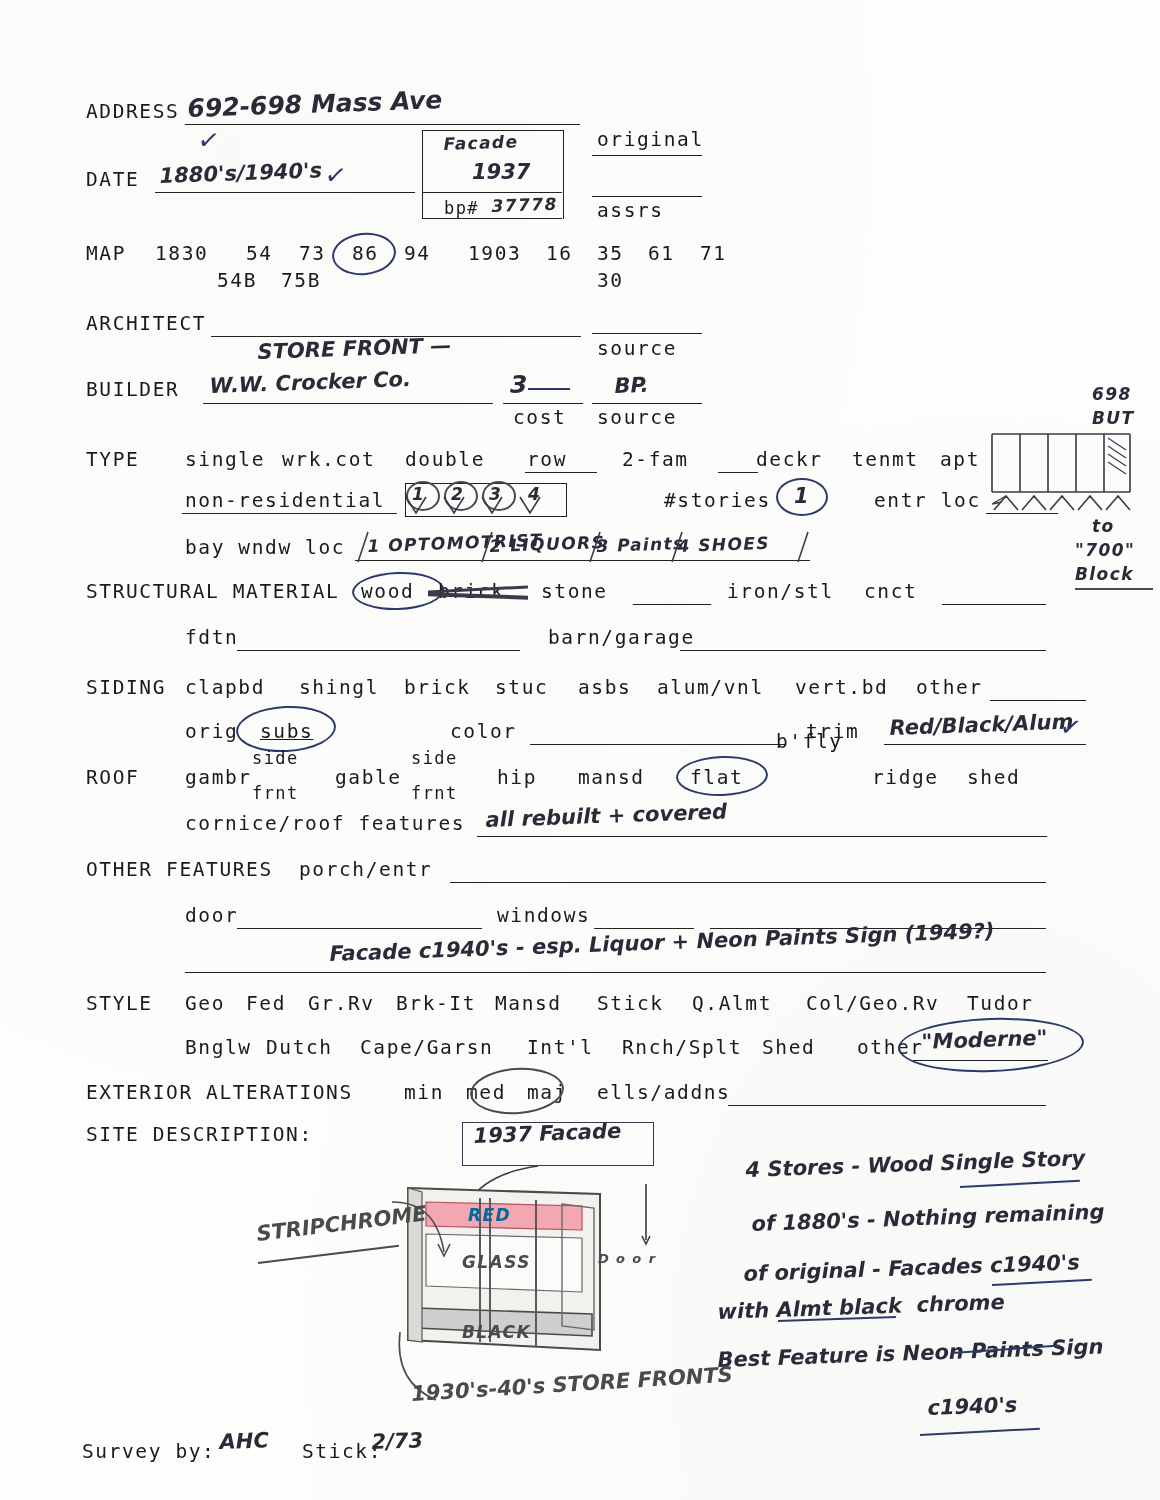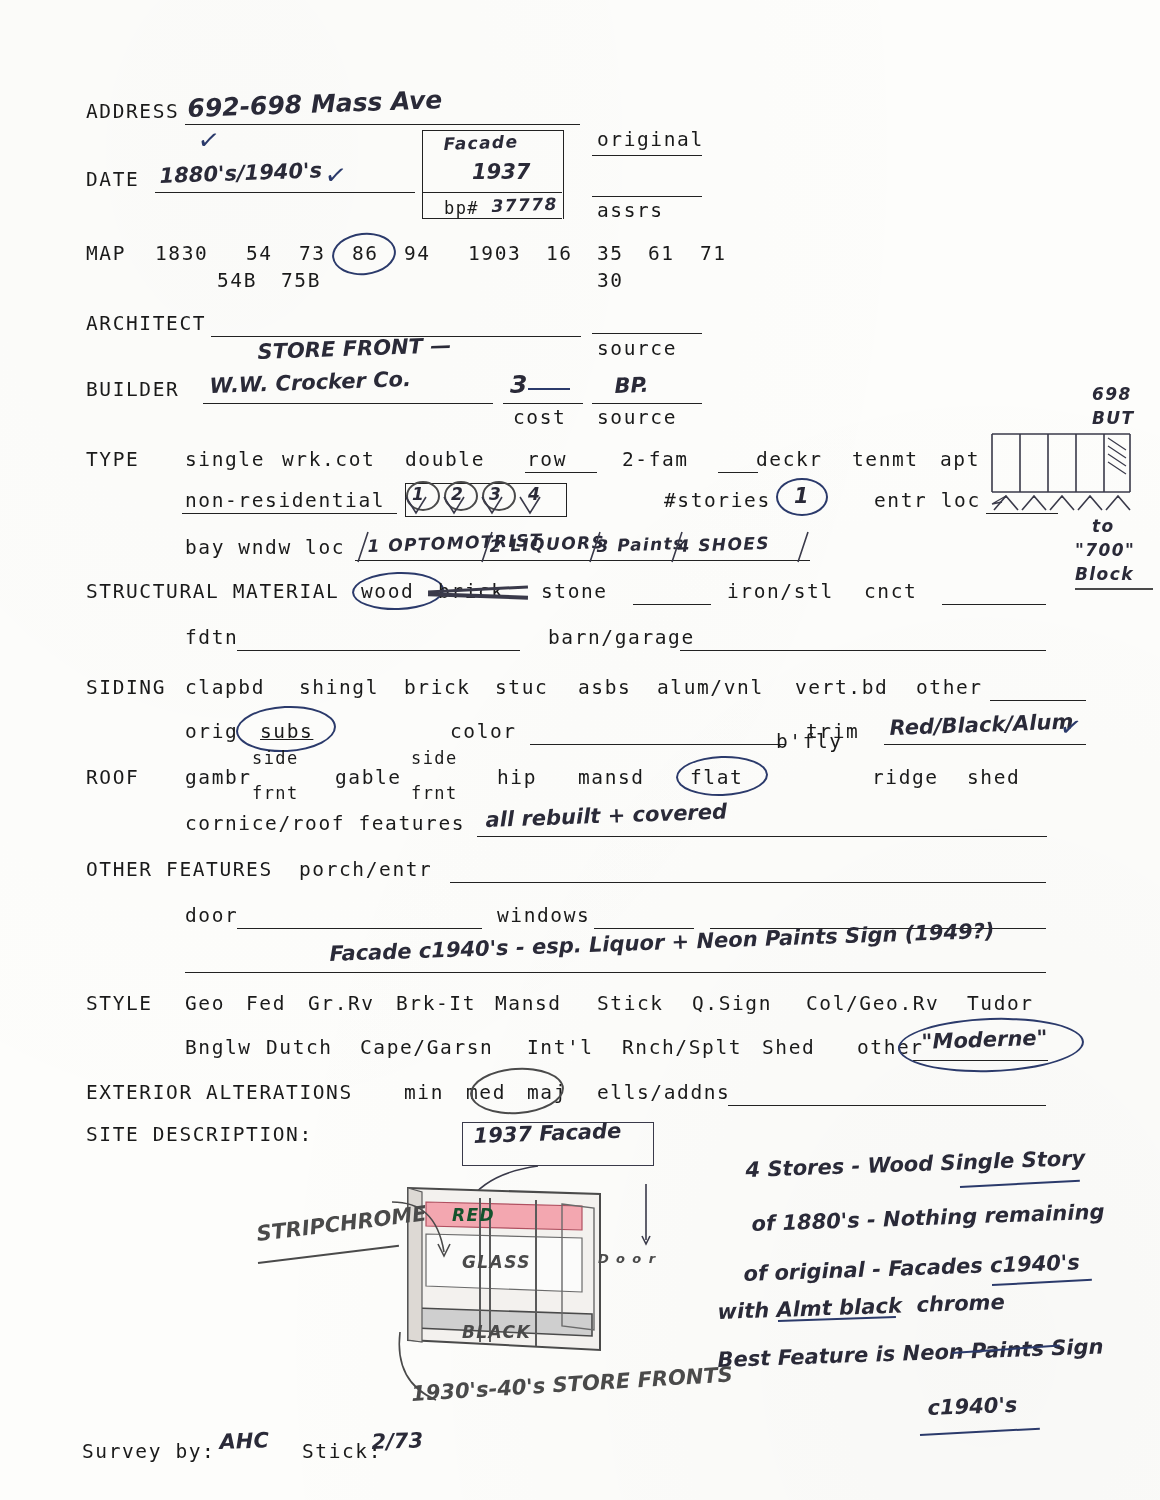--- a/index.html
+++ b/index.html
@@ -240,21 +240,21 @@
     <div class="line" style="left:185px;top:972px;width:861px;"></div>
     <div class="hw md rot-2" style="left:330px;top:942px;">Facade c1940's - esp. Liquor + Neon Paints Sign (1949?)</div>
 
     <div class="t lbl" style="left:86px;top:992px;">STYLE</div>
     <div class="t lbl" style="left:185px;top:992px;">Geo</div>
     <div class="t lbl" style="left:246px;top:992px;">Fed</div>
     <div class="t lbl" style="left:308px;top:992px;">Gr.Rv</div>
     <div class="t lbl" style="left:396px;top:992px;">Brk-It</div>
     <div class="t lbl" style="left:495px;top:992px;">Mansd</div>
     <div class="t lbl" style="left:597px;top:992px;">Stick</div>
-    <div class="t lbl" style="left:692px;top:992px;">Q.Sign</div>
+    <div class="t lbl" style="left:692px;top:992px;">Q.Almt</div>
     <div class="t lbl" style="left:806px;top:992px;">Col/Geo.Rv</div>
     <div class="t lbl" style="left:967px;top:992px;">Tudor</div>
 
     <div class="t lbl" style="left:185px;top:1036px;">Bnglw</div>
     <div class="t lbl" style="left:266px;top:1036px;">Dutch</div>
     <div class="t lbl" style="left:360px;top:1036px;">Cape/Garsn</div>
     <div class="t lbl" style="left:527px;top:1036px;">Int'l</div>
     <div class="t lbl" style="left:622px;top:1036px;">Rnch/Splt</div>
     <div class="t lbl" style="left:762px;top:1036px;">Shed</div>
     <div class="t lbl" style="left:857px;top:1036px;">other</div>
@@ -288,21 +288,21 @@
       <path d="M40,54 L196,58 L196,112 L40,106 Z" fill="#fbfbfa" stroke="#6a6a6a" stroke-width="1.2"></path>
 
       <path d="M30,128 L206,134 L206,156 L30,148 Z" fill="#cfcfcf" stroke="#4a4a4a" stroke-width="1.6"></path>
 
       <path d="M94,18 L94,162 M104,18 L104,162 M150,20 L150,166" stroke="#5a5a5a" stroke-width="2" fill="none"></path>
 
       <path d="M176,24 L208,28 L208,150 L176,146 Z" fill="none" stroke="#6a6a6a" stroke-width="1.4"></path>
 
       <path d="M22,8 L36,12 L36,162 L22,160 Z" fill="#ddd9d4" stroke="#5a5a5a" stroke-width="1.2"></path>
     </svg>
-    <div class="hw sm" style="left:452px;top:1205px;color:#14532d;">RED</div>
+    <div class="hw sm" style="left:468px;top:1205px;color:#0369a1;">RED</div>
     <div class="hw sm" style="left:462px;top:1252px;color:#4a4a4a;">GLASS</div>
     <div class="hw sm" style="left:462px;top:1322px;color:#4a4a4a;">BLACK</div>
     <div class="hw sm" style="left:598px;top:1252px;font-size:13px;line-height:13px;color:#4a4a4a;">D o o r</div>
 
     <div class="hw md rot-6" style="left:258px;top:1222px;color:#4a4a4a;">STRIPCHROME</div>
     <div class="hwline pencil" style="left:258px;top:1262px;width:142px;transform:rotate(-7deg);transform-origin:left;"></div>
     <svg style="left:390px;top:1196px;width:90px;height:70px;" viewBox="0 0 90 70">
       <path d="M2,6 C30,6 48,20 54,56" stroke="#4a4a4a" stroke-width="1.6" fill="none"></path>
       <path d="M48,48 L54,60 L60,48" stroke="#4a4a4a" stroke-width="1.6" fill="none"></path>
     </svg>

